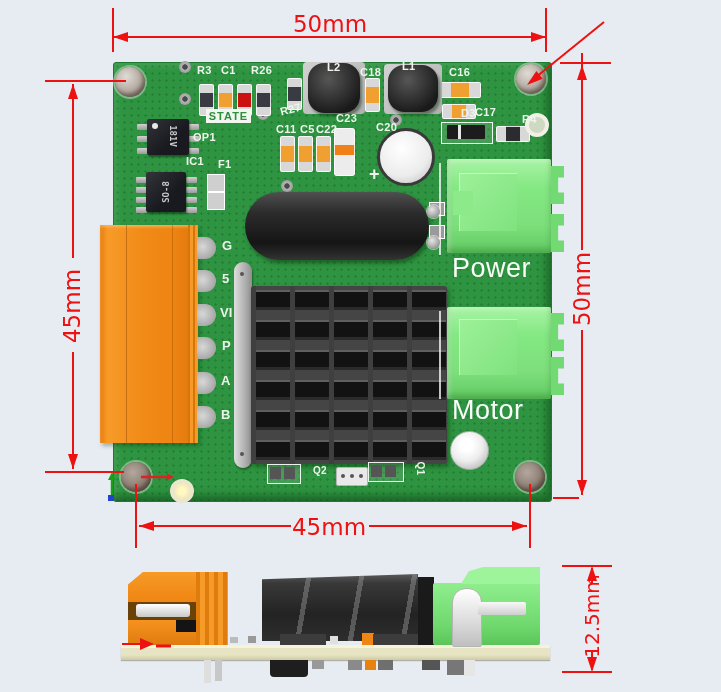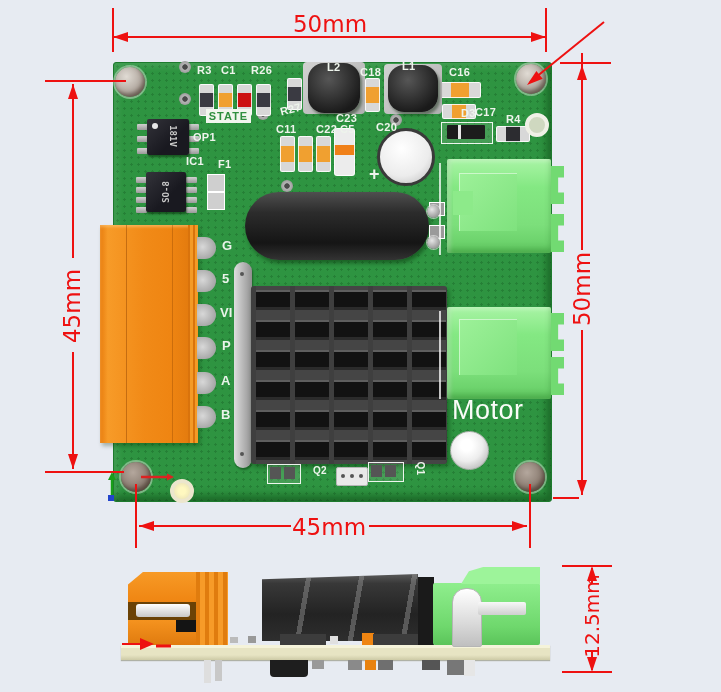--- a/index.html
+++ b/index.html
@@ -188,39 +188,40 @@
   <span class="abs ref" style="left:197px;top:64px;">R3</span>
   <span class="abs ref" style="left:221px;top:64px;">C1</span>
   <span class="abs ref" style="left:251px;top:64px;">R26</span>
   <span class="abs ref" style="left:280px;top:103px;transform:rotate(-14deg);">R27</span>
   <span class="abs ref" style="left:327px;top:61px;">L2</span>
   <span class="abs ref" style="left:360px;top:66px;">C18</span>
   <span class="abs ref" style="left:402px;top:60px;">L1</span>
   <span class="abs ref" style="left:449px;top:66px;">C16</span>
   <span class="abs ref" style="left:475px;top:106px;">C17</span>
   <span class="abs ref" style="left:276px;top:123px;">C11</span>
-  <span class="abs ref" style="left:300px;top:123px;margin-left:40px;">C5</span>
+  <span class="abs ref" style="left:300px;top:123px;">C5</span>
   <span class="abs ref" style="left:316px;top:123px;">C22</span>
   <span class="abs ref" style="left:336px;top:112px;">C23</span>
   <span class="abs ref" style="left:376px;top:121px;">C20</span>
   <span class="abs ref" style="left:425px;top:107px;padding-left:36px;">D3</span>
-  <span class="abs ref" style="left:506px;top:113px;">R4</span>
+  <span class="abs ref" style="left:522px;top:113px;">R4</span>
   <span class="abs ref" style="left:193px;top:131px;">OP1</span>
   <span class="abs ref" style="left:186px;top:155px;">IC1</span>
   <span class="abs ref" style="left:218px;top:158px;">F1</span>
   <span class="abs ref" style="left:313px;top:465px;font-size:10px;">Q2</span>
   <span class="abs ref" style="left:414px;top:463px;font-size:10px;transform:rotate(90deg);">Q1</span>
   <span class="abs ref" style="left:369px;top:165px;font-size:18px;z-index:6;">+</span>
   <div class="abs state">STATE</div>
   <span class="abs pinlbl" style="left:222px;top:239px;">G</span>
   <span class="abs pinlbl" style="left:222px;top:272px;">5</span>
   <span class="abs pinlbl" style="left:220px;top:306px;">VI</span>
   <span class="abs pinlbl" style="left:222px;top:339px;">P</span>
   <span class="abs pinlbl" style="left:221px;top:374px;">A</span>
   <span class="abs pinlbl" style="left:221px;top:408px;">B</span>
+  <span class="abs bigsilk" style="left:452px;top:255px;">Power</span>
   <span class="abs bigsilk" style="left:452px;top:397px;">Motor</span>
 
   <div class="abs sideboard"></div>
 
   <div class="abs" style="left:128px;top:572px;width:68px;height:30px;background:linear-gradient(180deg,#f79a26,#ef8512);clip-path:polygon(0 42%,22% 0,100% 0,100% 100%,0 100%);z-index:3;"></div>
   <div class="abs" style="left:128px;top:602px;width:68px;height:18px;background:#6b4206;z-index:3;"></div>
   <div class="abs" style="left:136px;top:604px;width:54px;height:13px;background:linear-gradient(180deg,#ffffff,#c8c8c8);border-radius:3px;z-index:4;"></div>
   <div class="abs" style="left:128px;top:620px;width:68px;height:25px;background:linear-gradient(180deg,#f5931f,#e07b0e);z-index:3;"></div>
   <div class="abs" style="left:176px;top:620px;width:20px;height:12px;background:#141414;z-index:4;"></div>
   <div class="abs" style="left:196px;top:572px;width:32px;height:73px;background:repeating-linear-gradient(90deg,#e07c0e 0 4px,#f79b28 4px 9px);z-index:3;"></div>

